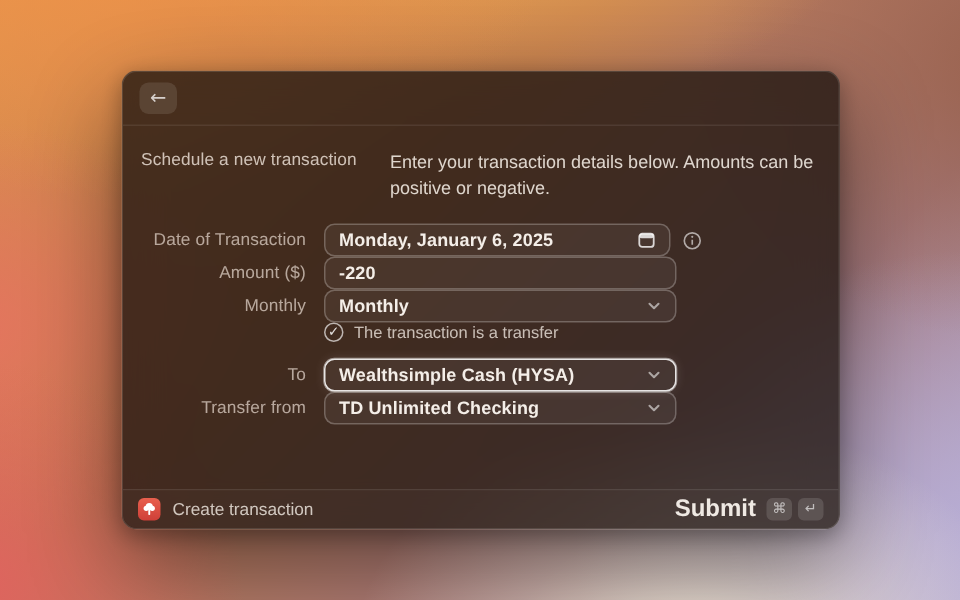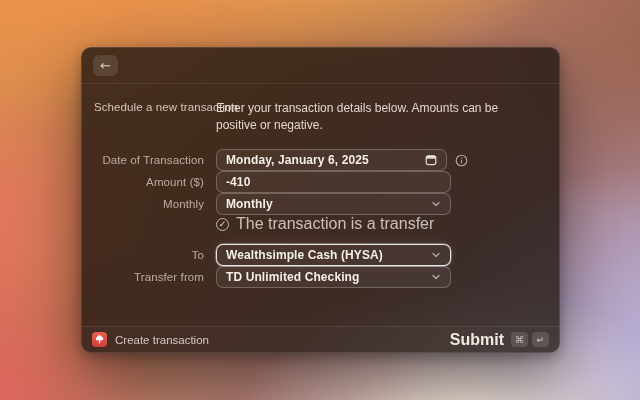--- a/index.html
+++ b/index.html
@@ -72,20 +72,21 @@
     color: rgba(233,221,211,0.7);
     letter-spacing: 0.1px;
     white-space: nowrap;
   }
   .section-label { color: rgba(238,227,217,0.82); padding-top: 1px; }
   .section-desc {
     font-size: 12px;
     line-height: 1.42;
     color: rgba(245,238,230,0.88);
     width: 320px;
+    margin-left: 44px;
   }
 
   .field {
     height: 22px;
     border-radius: 7px;
     border: 1px solid rgba(255,255,255,0.24);
     background: rgba(255,255,255,0.055);
     color: #f4eee8;
     font-size: 12px;
     font-weight: 700;
@@ -114,21 +115,21 @@
   .checkbox {
     width: 13px; height: 13px;
     border-radius: 50%;
     border: 1px solid rgba(255,255,255,0.65);
     color: rgba(255,255,255,0.85);
     font-size: 9px;
     display: flex; align-items: center; justify-content: center;
     line-height: 1;
   }
   .checkbox-label {
-    font-size: 16px;
+    font-size: 11px;
     color: rgba(240,232,224,0.78);
   }
 
   .modal-footer {
     flex: 0 0 26px;
     border-top: 1px solid rgba(255,255,255,0.09);
     background: rgba(255,255,255,0.02);
     border-radius: 0 0 10px 10px;
     display: flex;
     align-items: center;
@@ -202,21 +203,21 @@
             <line x1="6.5" y1="5.8" x2="6.5" y2="9.2"></line>
             <circle cx="6.5" cy="3.9" r="0.7" fill="currentColor" stroke="none"></circle>
           </svg>
         </span>
       </div>
     </div>
 
     <div class="form-row">
       <label class="field-label">Amount ($)</label>
       <div class="field">
-        <span class="grow">-410</span>
+        <span class="grow">-220</span>
       </div>
     </div>
 
     <div class="form-row">
       <label class="field-label">Monthly</label>
       <div class="field select">
         <span class="grow">Monthly</span>
         <span class="chev">
           <svg class="icon-svg" width="10" height="10" viewBox="0 0 10 10" fill="none" stroke="currentColor" stroke-width="1.4" stroke-linecap="round" stroke-linejoin="round">
             <polyline points="2,3.5 5,6.5 8,3.5"></polyline>

